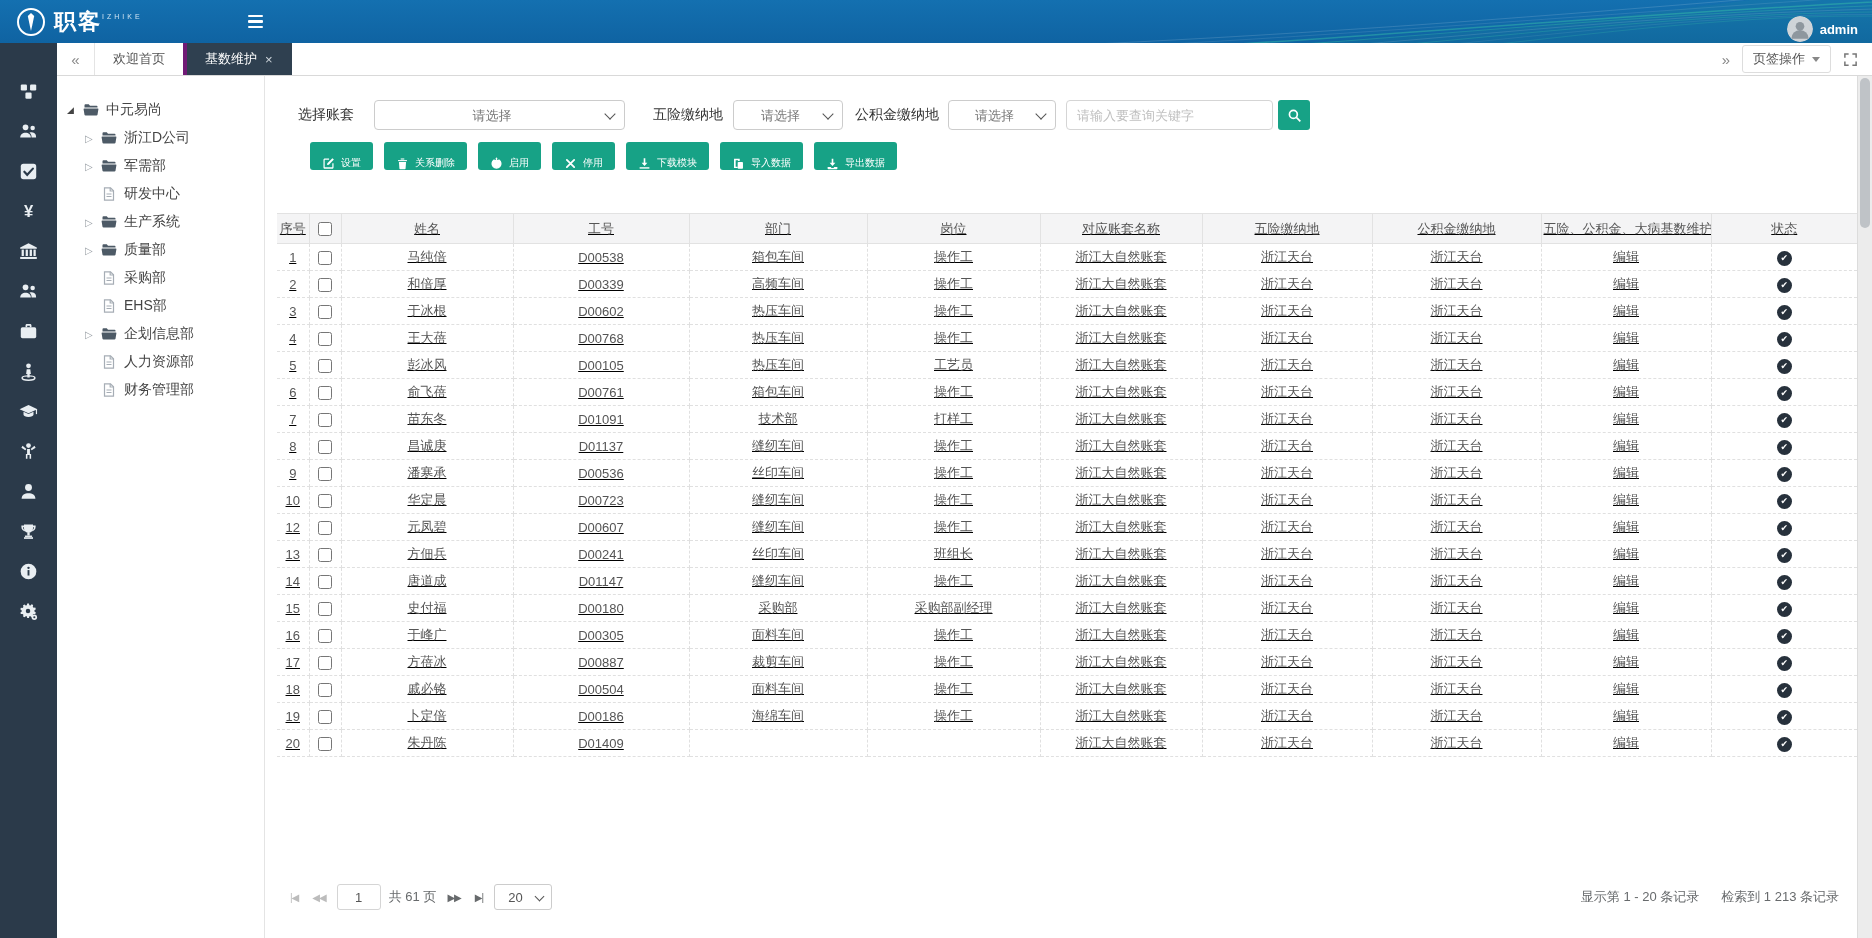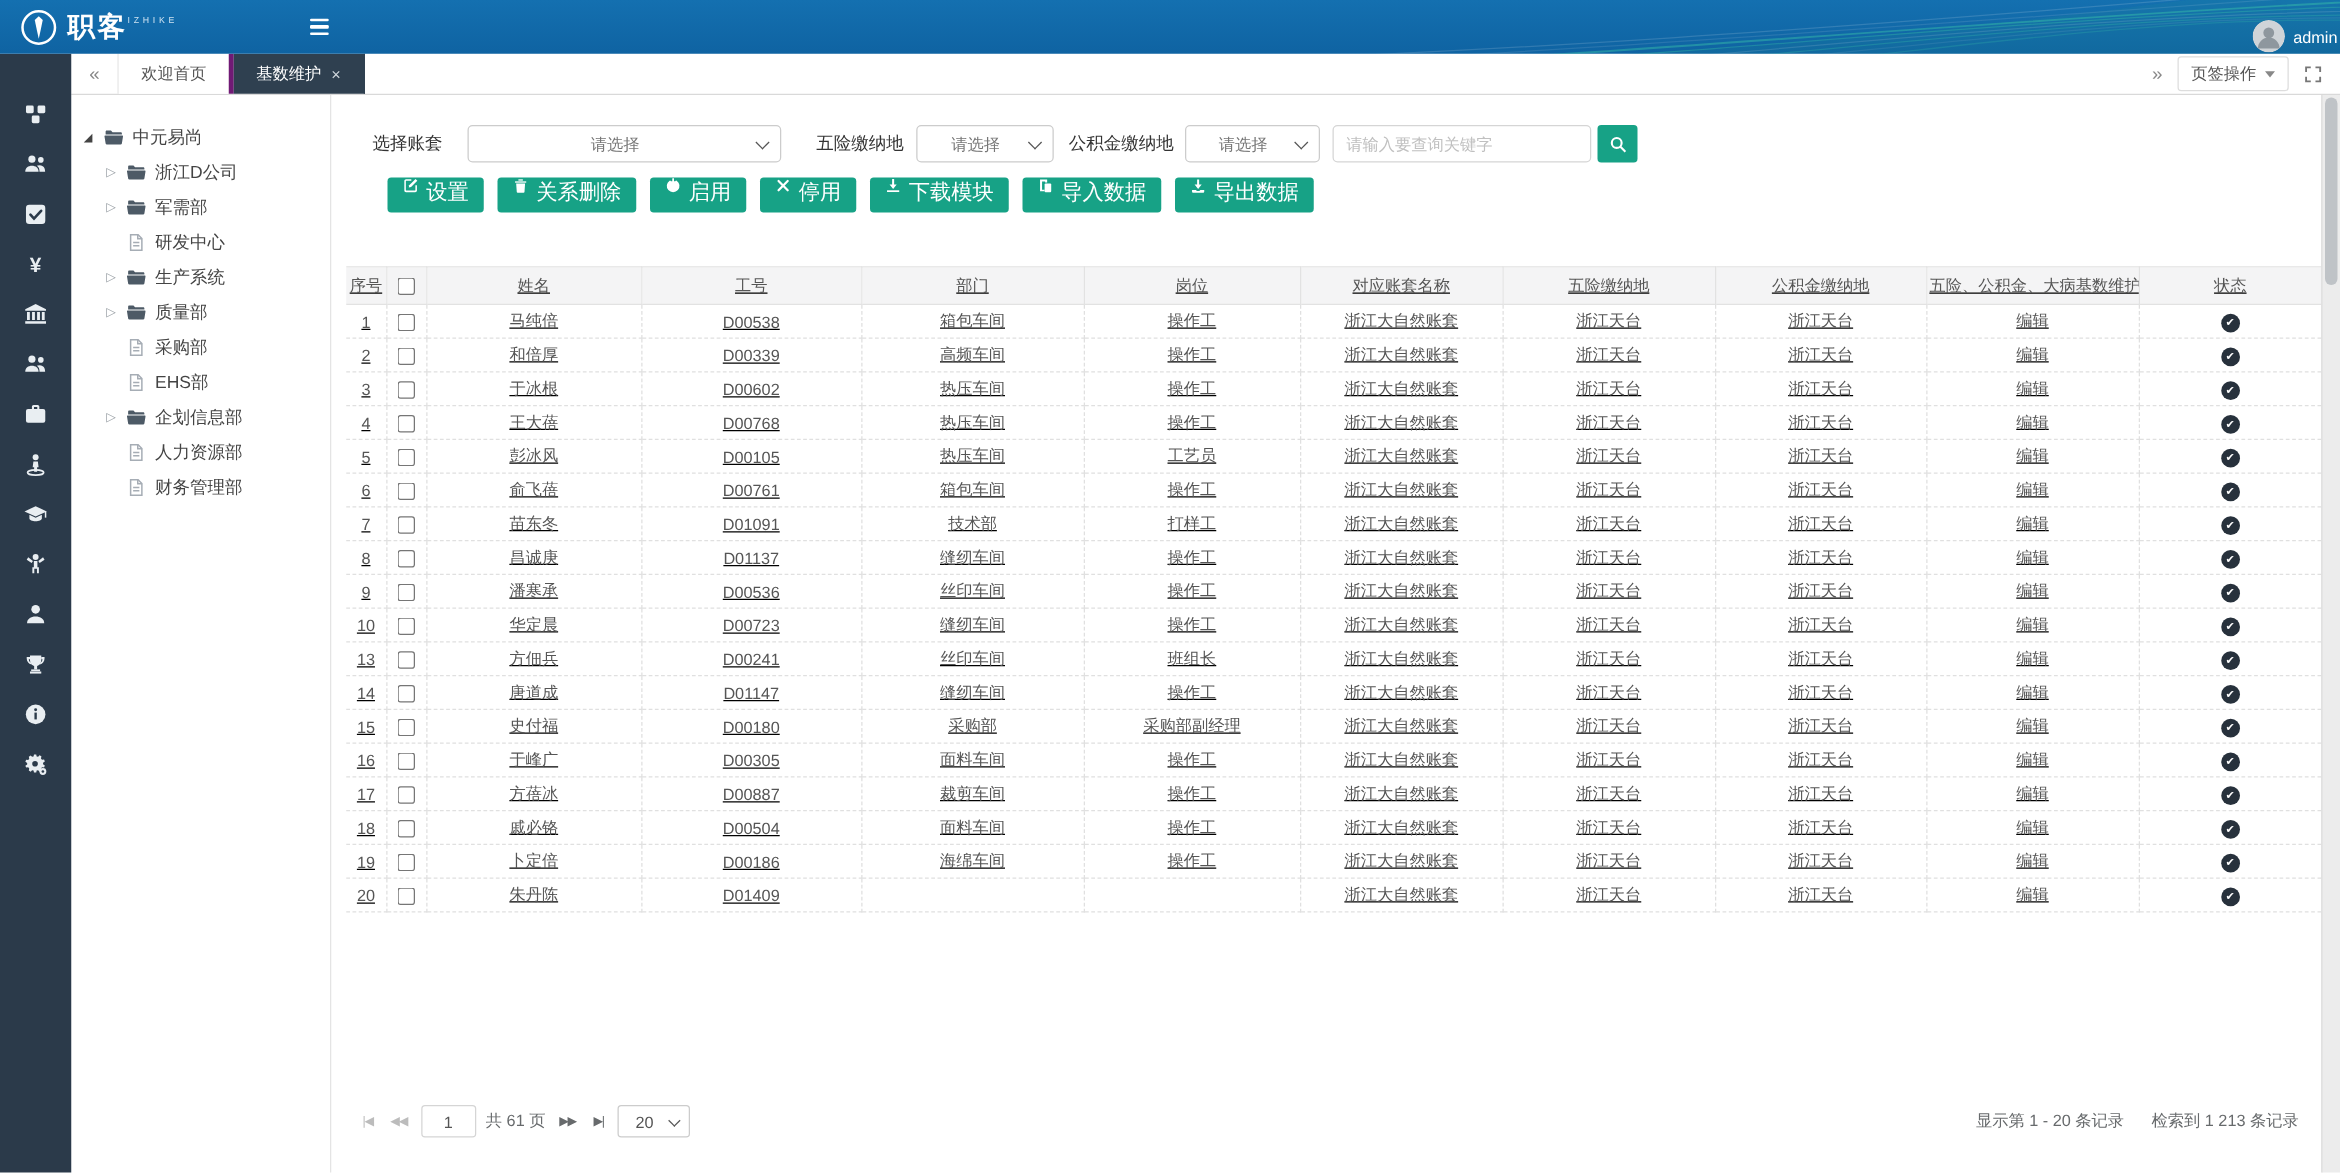--- a/index.html
+++ b/index.html
@@ -10,21 +10,21 @@
   .topbar{position:absolute;left:0;top:0;width:1872px;height:43px;
     background:linear-gradient(180deg,#1470b0,#0f63a2);z-index:20;display:flex;align-items:center;}
   .deco{position:absolute;left:1000px;top:0;width:872px;height:43px;pointer-events:none;}
   .brand{display:flex;align-items:center;padding-left:16px;gap:8px;}
   .logo-mark svg{display:block;}
   .brand-text{display:flex;flex-direction:row;line-height:1;}
   .brand-name{color:#fff;font-size:22px;font-weight:bold;letter-spacing:2px;}
   .brand-sub{color:#cfe3f2;font-size:7px;letter-spacing:3px;margin-top:2px;}
   .hamburger{margin-left:105px;cursor:pointer;display:flex;flex-direction:column;gap:3px;}
   .hamburger i{display:block;width:15px;height:2.5px;background:#fff;border-radius:1px;}
-  .userbox{position:absolute;right:2px;top:0;height:58px;display:flex;align-items:center;gap:7px;}
+  .userbox{position:absolute;right:14px;top:0;height:58px;display:flex;align-items:center;gap:7px;font-weight:bold;}
   .avatar{width:26px;height:26px;border-radius:50%;overflow:hidden;display:block;}
   .username{color:#fff;font-size:13px;}
 
   
   .tabbar{position:absolute;left:57px;top:43px;right:0;height:33px;background:#fff;
     border-bottom:1px solid #d9d9d9;display:flex;align-items:stretch;z-index:10;}
   .tab-arrow{width:38px;display:flex;align-items:center;justify-content:center;color:#888;
     font-size:15px;border-right:1px solid #e4e4e4;cursor:pointer;}
   #tabs{display:flex;align-items:stretch;}
   .tab{display:flex;align-items:center;padding:0 18px;font-size:13px;color:#555;
@@ -70,22 +70,22 @@
   .sel::after{content:"";position:absolute;right:11px;top:10px;width:7px;height:7px;
     border-right:1.6px solid #555;border-bottom:1.6px solid #555;transform:rotate(45deg);pointer-events:none;}
   .srch{width:207px;height:30px;border:1px solid #d5d5d5;border-radius:4px;padding:0 10px;
     font-size:13px;color:#555;font-family:inherit;}
   .srch::placeholder{color:#c0c0c0;}
   .srchbtn{width:32px;height:30px;margin-left:5px;border:none;border-radius:3px;background:#17a286;
     display:flex;align-items:center;justify-content:center;cursor:pointer;}
   .srchbtn svg{width:15px;height:15px;}
 
   .toolbar{position:absolute;left:33px;top:66px;height:28px;display:flex;gap:11px;}
-  .gbtn{display:inline-flex;align-items:flex-start;gap:6px;height:28px;padding:0 12px;border:none;
-    border-radius:3px;background:#17a286;color:#fff;font-size:17px;cursor:pointer;font-family:inherit;white-space:nowrap;}
+  .gbtn{display:inline-flex;align-items:flex-end;gap:6px;height:28px;padding:0 12px;border:none;
+    border-radius:3px;background:#17a286;color:#fff;font-size:10px;cursor:pointer;font-family:inherit;white-space:nowrap;}
   .gbtn .bic{display:flex;}
   .gbtn svg{width:13px;height:13px;fill:#fff;}
 
   .tbl{position:absolute;left:0;top:137px;width:1580px;border-collapse:collapse;table-layout:fixed;text-decoration:underline;}
   .tbl th{height:30px;background:#f4f4f5;color:#555;font-weight:normal;font-size:13px;
     border:1px solid #e2e2e2;white-space:nowrap;overflow:hidden;padding:0 2px;text-align:center;}
   .tbl th:first-child{border-left:none;}
   .tbl th:last-child{border-right:none;}
   .tbl td{height:27px;color:#555;font-size:13px;text-align:center;border-bottom:1px dashed #e0e0e0;
     border-right:1px dashed #e0e0e0;white-space:nowrap;overflow:hidden;padding:0 2px;}
@@ -652,20 +652,33 @@
           <td>D00723</td>
           <td>缝纫车间</td>
           <td>操作工</td>
           <td>浙江大自然账套</td>
           <td>浙江天台</td>
           <td>浙江天台</td>
           <td><span class="edit">编辑</span></td>
           <td><span class="stck">✔</span></td>
         </tr>
         <tr>
+          <td>12</td>
+          <td><input type="checkbox" style=""></td>
+          <td>元凤碧</td>
+          <td>D00607</td>
+          <td>缝纫车间</td>
+          <td>操作工</td>
+          <td>浙江大自然账套</td>
+          <td>浙江天台</td>
+          <td>浙江天台</td>
+          <td><span class="edit">编辑</span></td>
+          <td><span class="stck">✔</span></td>
+        </tr>
+        <tr>
           <td>13</td>
           <td><input type="checkbox" style=""></td>
           <td>方佃兵</td>
           <td>D00241</td>
           <td>丝印车间</td>
           <td>班组长</td>
           <td>浙江大自然账套</td>
           <td>浙江天台</td>
           <td>浙江天台</td>
           <td><span class="edit">编辑</span></td>

